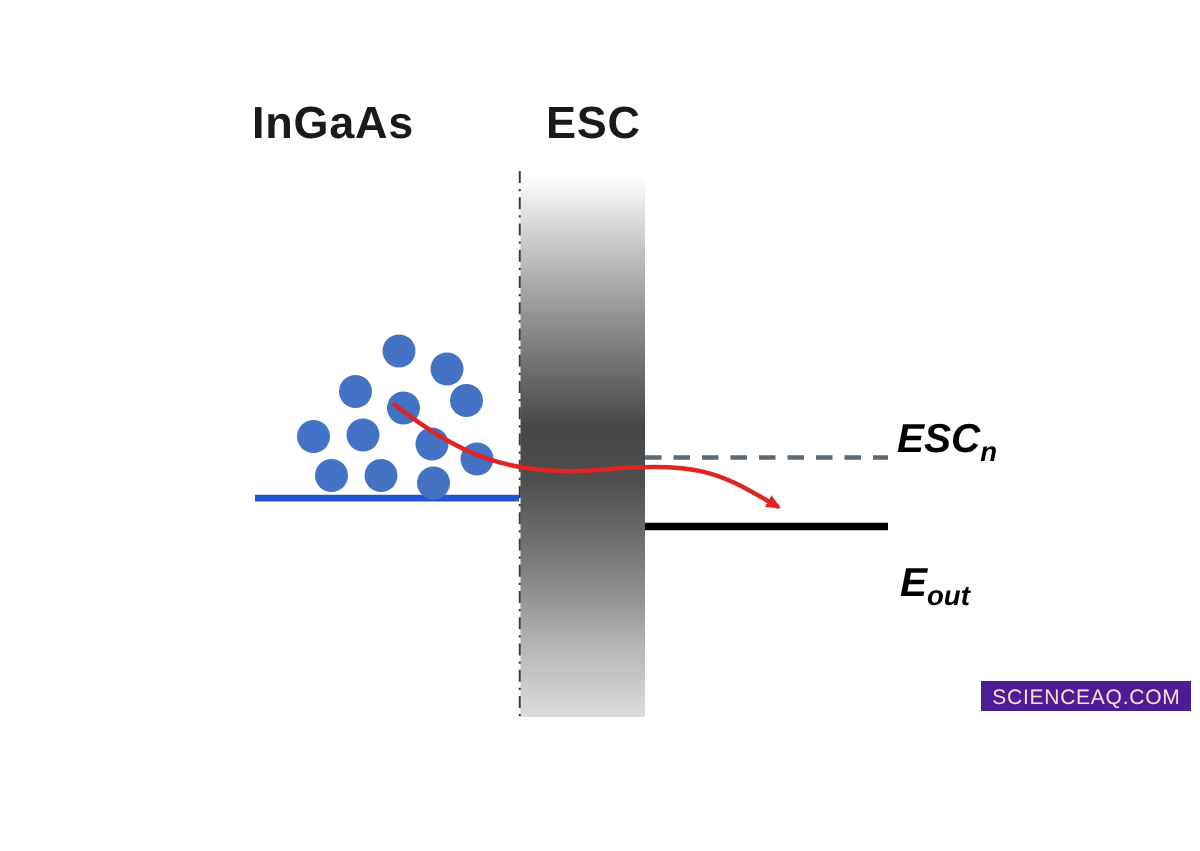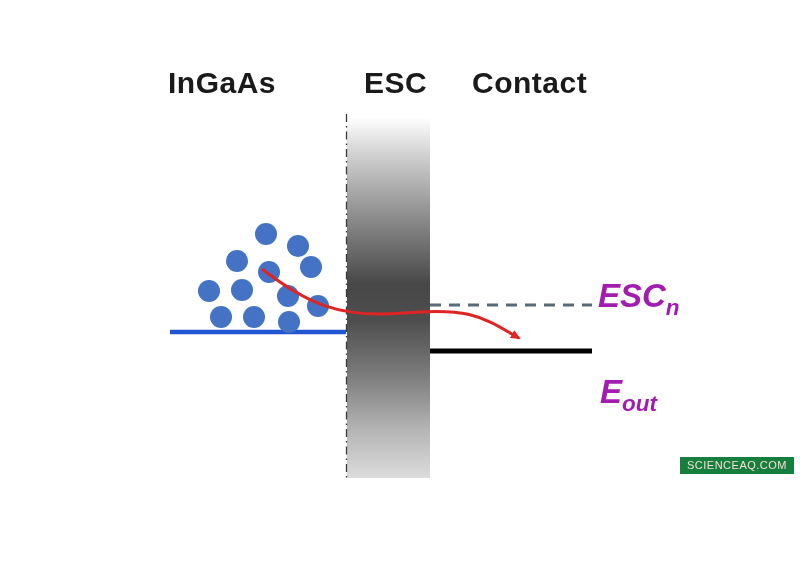--- a/index.html
+++ b/index.html
@@ -47,53 +47,52 @@
   .diagram-svg {
     position: absolute;
     left: 0;
     top: 0;
     width: 800px;
     height: 567px;
   }
 
   .level-label {
     position: absolute;
-    font-size: 33px;
+    font-size: 27px;
     font-weight: 700;
     font-style: italic;
-    color: #a21caf;
+    color: #000000;
     white-space: nowrap;
   }
   .level-label sub {
     font-size: 0.68em;
     line-height: 0;
   }
   .label-escn { left: 598px; top: 277px; }
   .label-eout { left: 600px; top: 373px; }
 
   .watermark {
     position: absolute;
     right: 6px;
     bottom: 4px;
-    background: #15803d;
+    background: #4c1d95;
     color: #ffd9d9;
-    font-size: 11px;
+    font-size: 14px;
     letter-spacing: 0.5px;
     padding: 3px 7px;
     line-height: 1;
   }
 </style>
 </head>
 <body>
 
 <div class="canvas">
 
   <div class="region-label label-ingaas">InGaAs</div>
   <div class="region-label label-esc">ESC</div>
-  <div class="region-label label-contact">Contact</div>
 
   <div class="barrier"></div>
 
   <svg class="diagram-svg" viewBox="0 0 800 567">
     <defs>
       <marker id="arrowhead" markerWidth="10" markerHeight="9" refX="8" refY="4.5" orient="auto" markerUnits="userSpaceOnUse">
         <path d="M0,0 L10,4.5 L0,9 z" fill="#e02424"></path>
       </marker>
     </defs>
 

